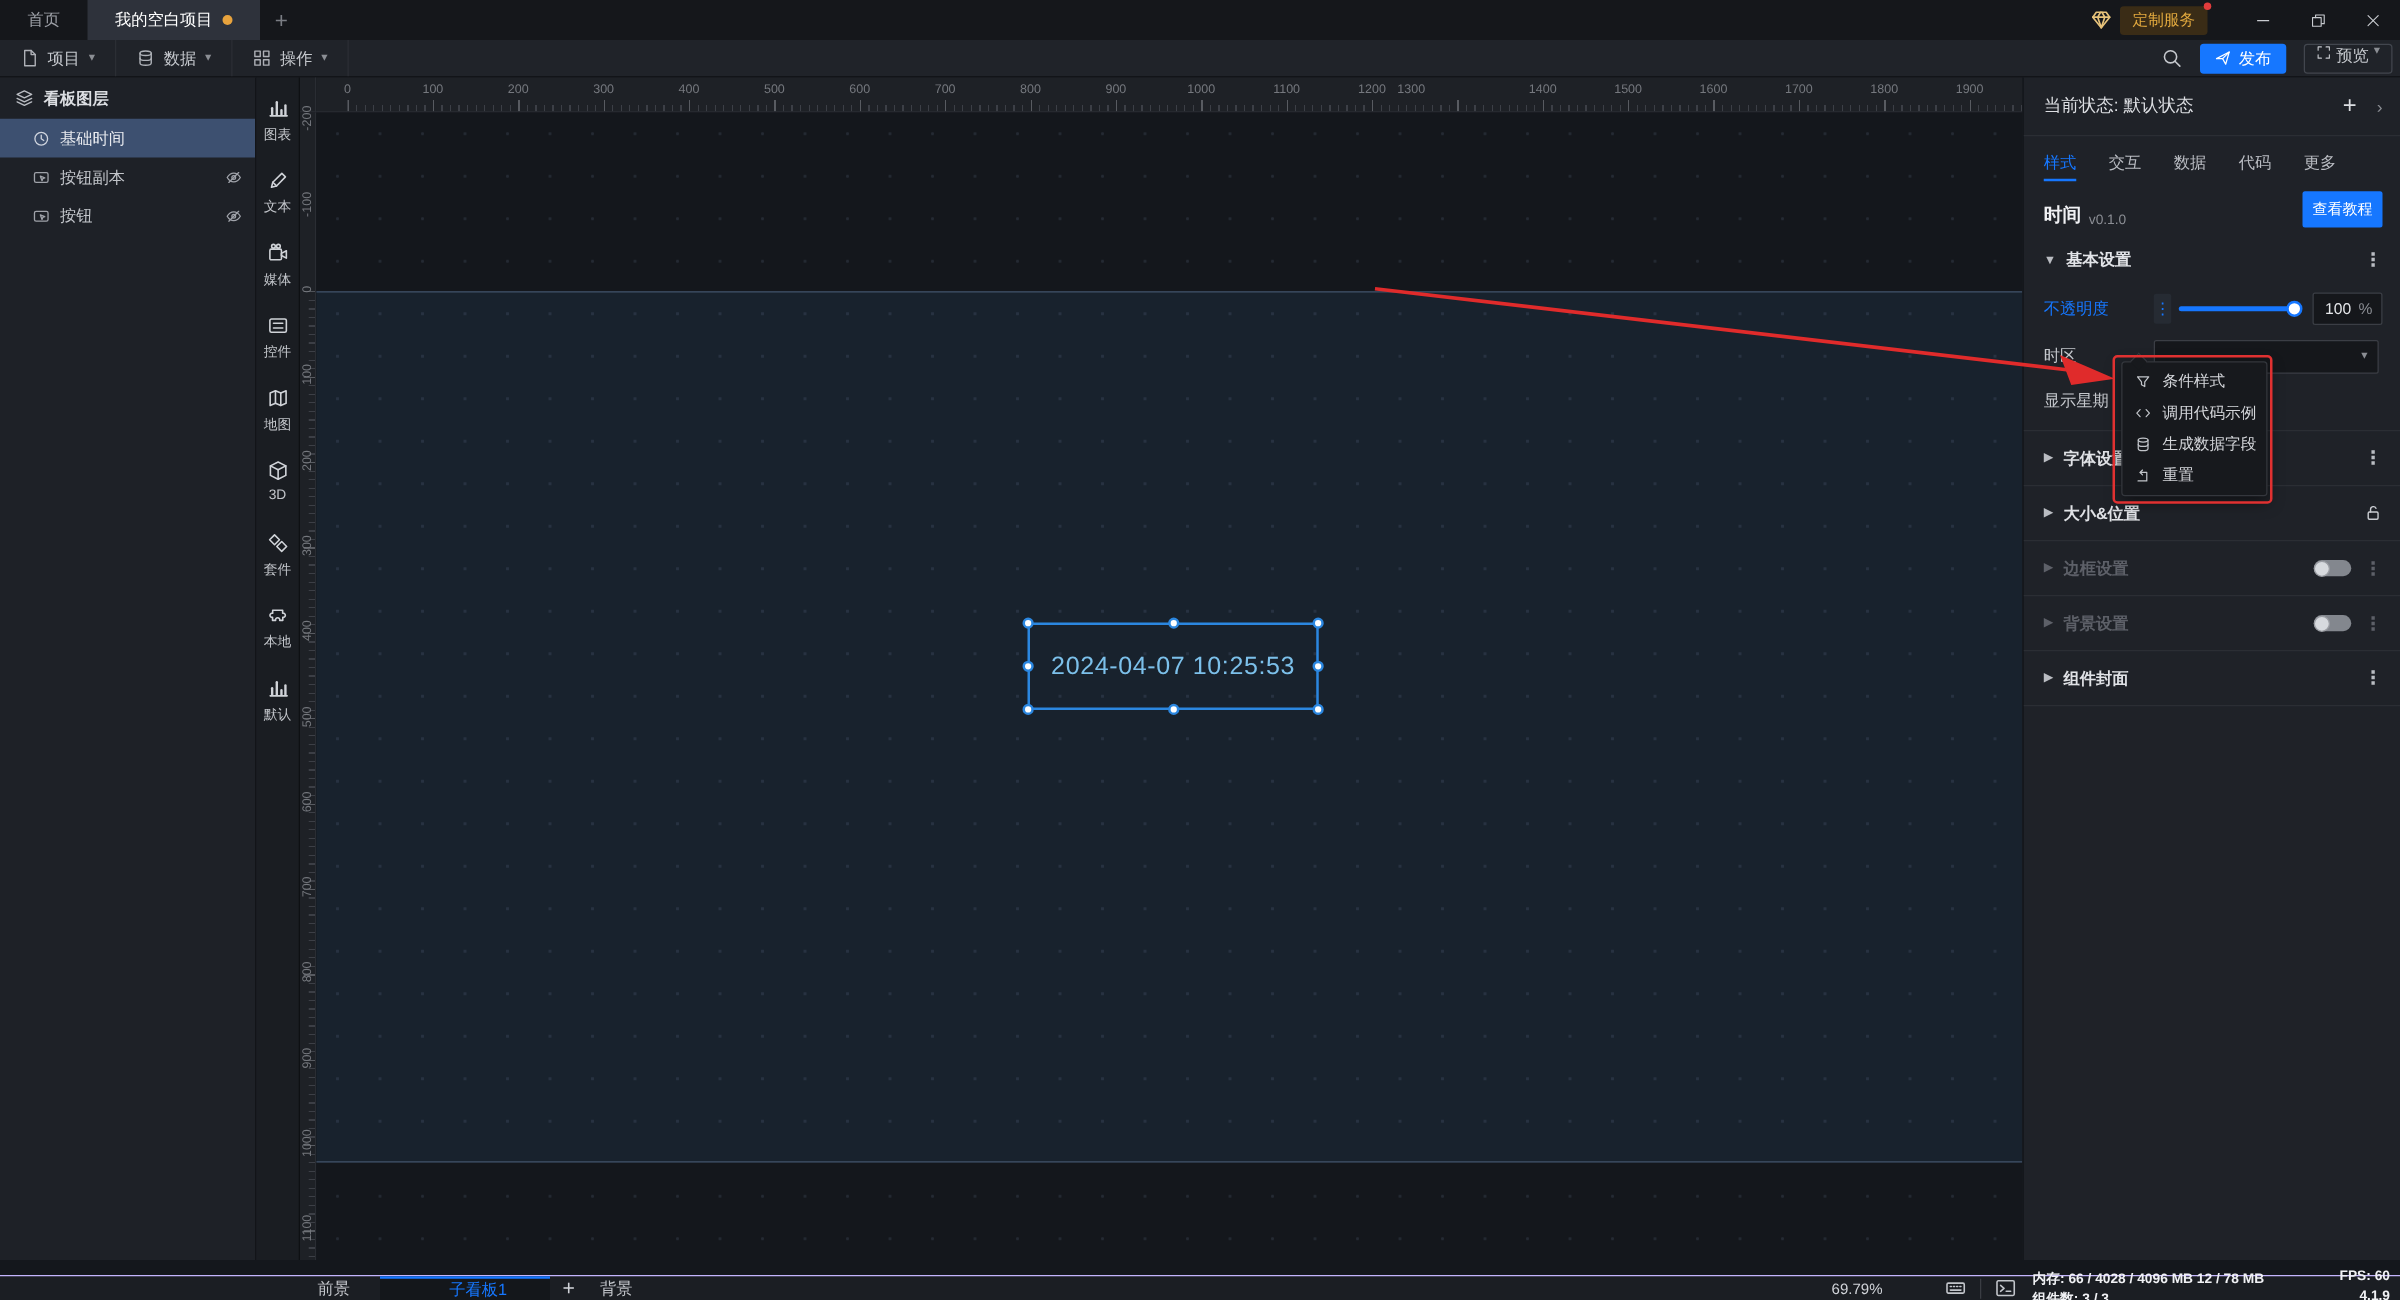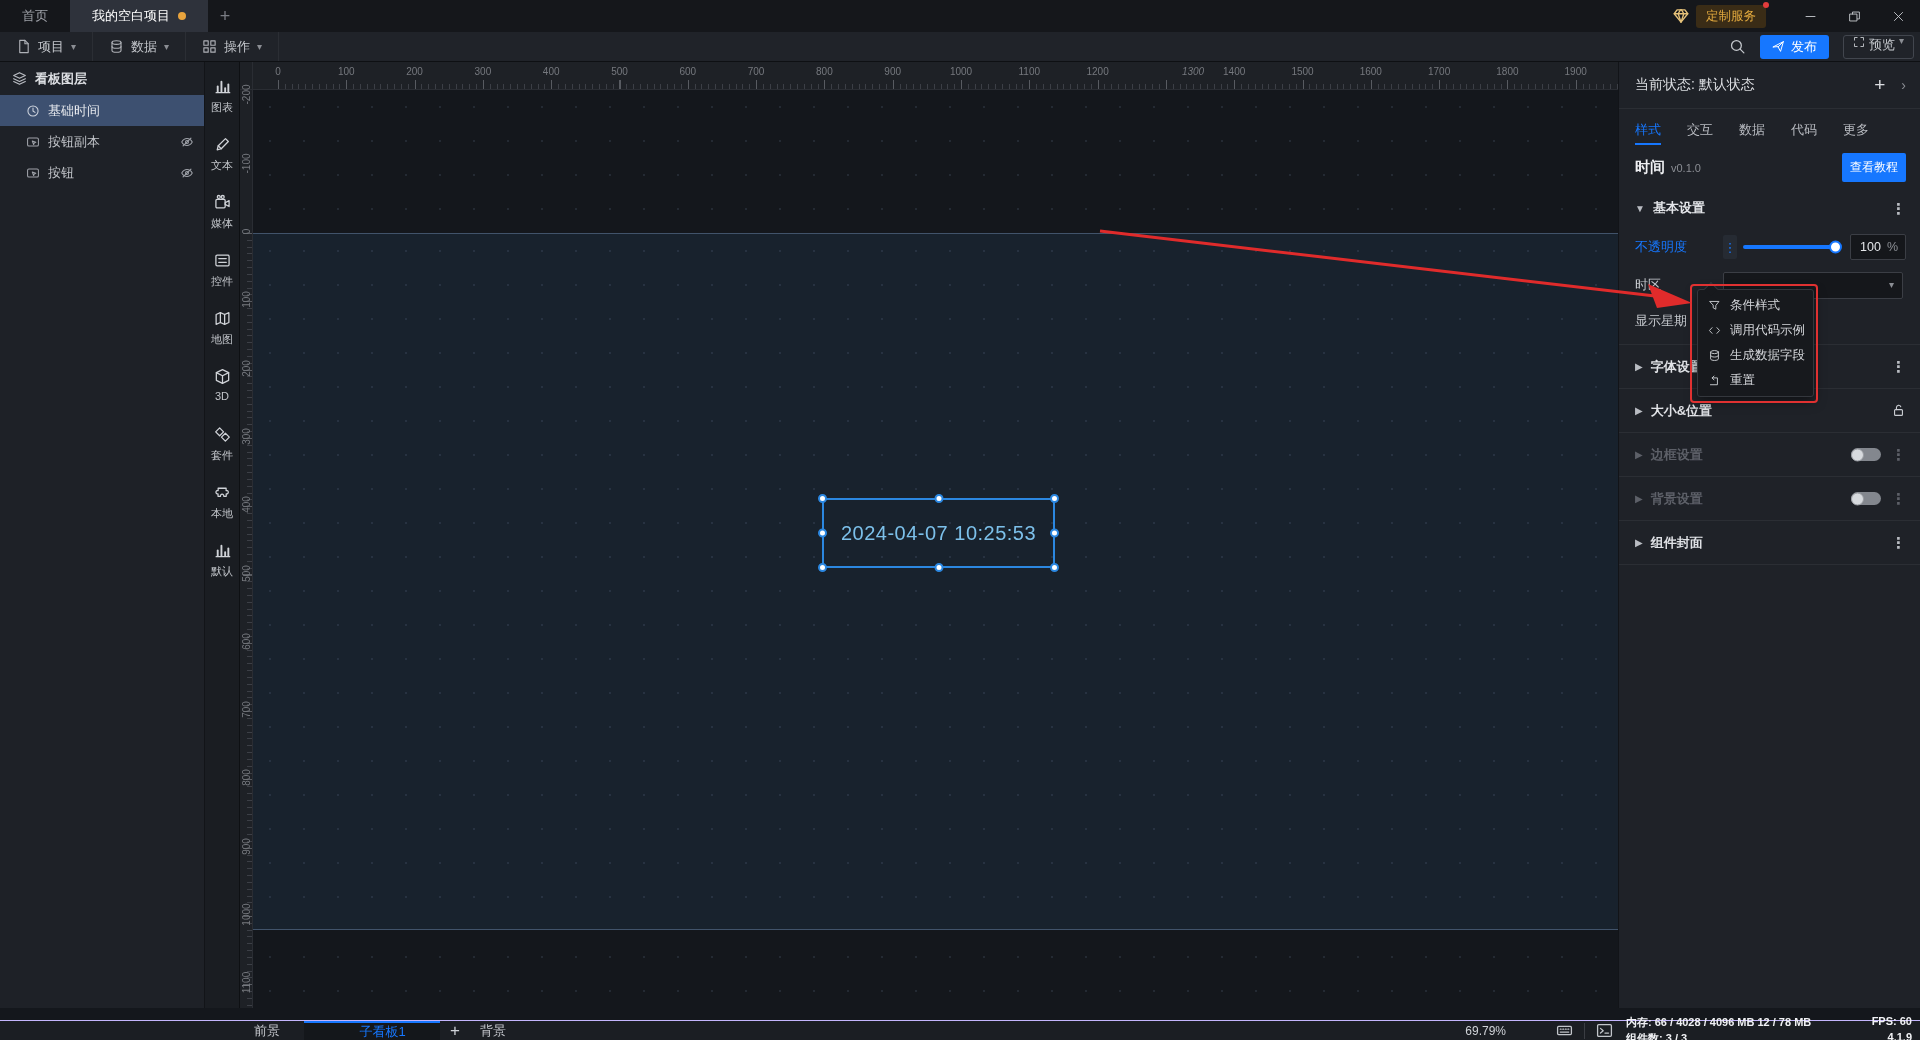--- a/index.html
+++ b/index.html
@@ -67,21 +67,21 @@
   .hd{position:absolute;width:9px;height:9px;border-radius:50%;background:#fff;border:2px solid #2b87e0}
   
   .rpanel{position:absolute;top:62px;bottom:32px;left:1618px;right:0;background:#1f2228;border-left:1px solid #121418}
   .rp-header{display:flex;align-items:center;height:47px;padding:0 14px 0 16px;border-bottom:1px solid #2b2e34;color:#dcdee2;font-size:14px}
   .rp-header .plus{margin-left:auto;font-size:19px;color:#dcdee2}
   .rp-header .next{margin-left:16px;color:#8b8e94;font-size:14px}
   .rp-tabs{display:flex;gap:26px;padding:0 16px;height:42px;align-items:center}
   .rp-tab{color:#b9bcc2;position:relative;height:100%;display:flex;align-items:center}
   .rp-tab.active{color:#1677ff}
   .rp-tab.active:after{content:"";position:absolute;left:0;right:0;bottom:6px;height:2px;background:#1677ff}
-  .rp-winfo{display:flex;align-items:center;padding:2px 14px 0 16px}
+  .rp-winfo{display:flex;align-items:flex-end;padding:2px 14px 0 16px}
   .rp-wname{color:#f0f1f4;font-size:15px;font-weight:bold}
   .rp-wver{color:#8b8e94;font-size:11px;margin-left:6px}
   .btn-tut{margin-left:auto;background:#1677ff;color:#fff;font-size:12px;padding:6px 8px;border-radius:2px}
   .rp-path{padding:6px 16px 10px;color:#9a9da3;font-size:11px;border-bottom:1px solid #2b2e34;white-space:nowrap}
   .sec-head{display:flex;align-items:center;gap:8px;height:40px;padding:0 14px 0 16px;color:#e3e5e9;font-weight:bold;margin-top:6px}
   .sec-head .arr{font-size:10px;color:#b9bcc2}
   .kebab{margin-left:auto;color:#b9bcc2;font-size:15px;letter-spacing:0;line-height:1}
   .row{display:flex;align-items:center;height:38px;padding:0 14px 0 16px;position:relative}
   .row .rl{width:88px;flex:none;color:#c5c8cd}
   .rl.blue{color:#1677ff}
@@ -399,21 +399,21 @@
       <span class="hlab" style="left: 229.9px;">300</span>
       <span class="hlab" style="left: 298.2px;">400</span>
       <span class="hlab" style="left: 366.5px;">500</span>
       <span class="hlab" style="left: 434.8px;">600</span>
       <span class="hlab" style="left: 503.1px;">700</span>
       <span class="hlab" style="left: 571.4px;">800</span>
       <span class="hlab" style="left: 639.7px;">900</span>
       <span class="hlab" style="left: 708px;">1000</span>
       <span class="hlab" style="left: 776.3px;">1100</span>
       <span class="hlab" style="left: 844.6px;">1200</span>
-      <span class="hlab" style="left: 940px; font-style: italic;">1300</span>
+      <span class="hlab" style="left: 876px;">1300</span>
       <span class="hlab" style="left: 981.2px;">1400</span>
       <span class="hlab" style="left: 1049.5px;">1500</span>
       <span class="hlab" style="left: 1117.8px;">1600</span>
       <span class="hlab" style="left: 1186.1px;">1700</span>
       <span class="hlab" style="left: 1254.4px;">1800</span>
       <span class="hlab" style="left: 1322.7px;">1900</span>
     </div>
   <div class="vruler" id="vruler">
       <span class="vlab" style="top: -0.6px;">-200</span>
       <span class="vlab" style="top: 67.7px;">-100</span>

